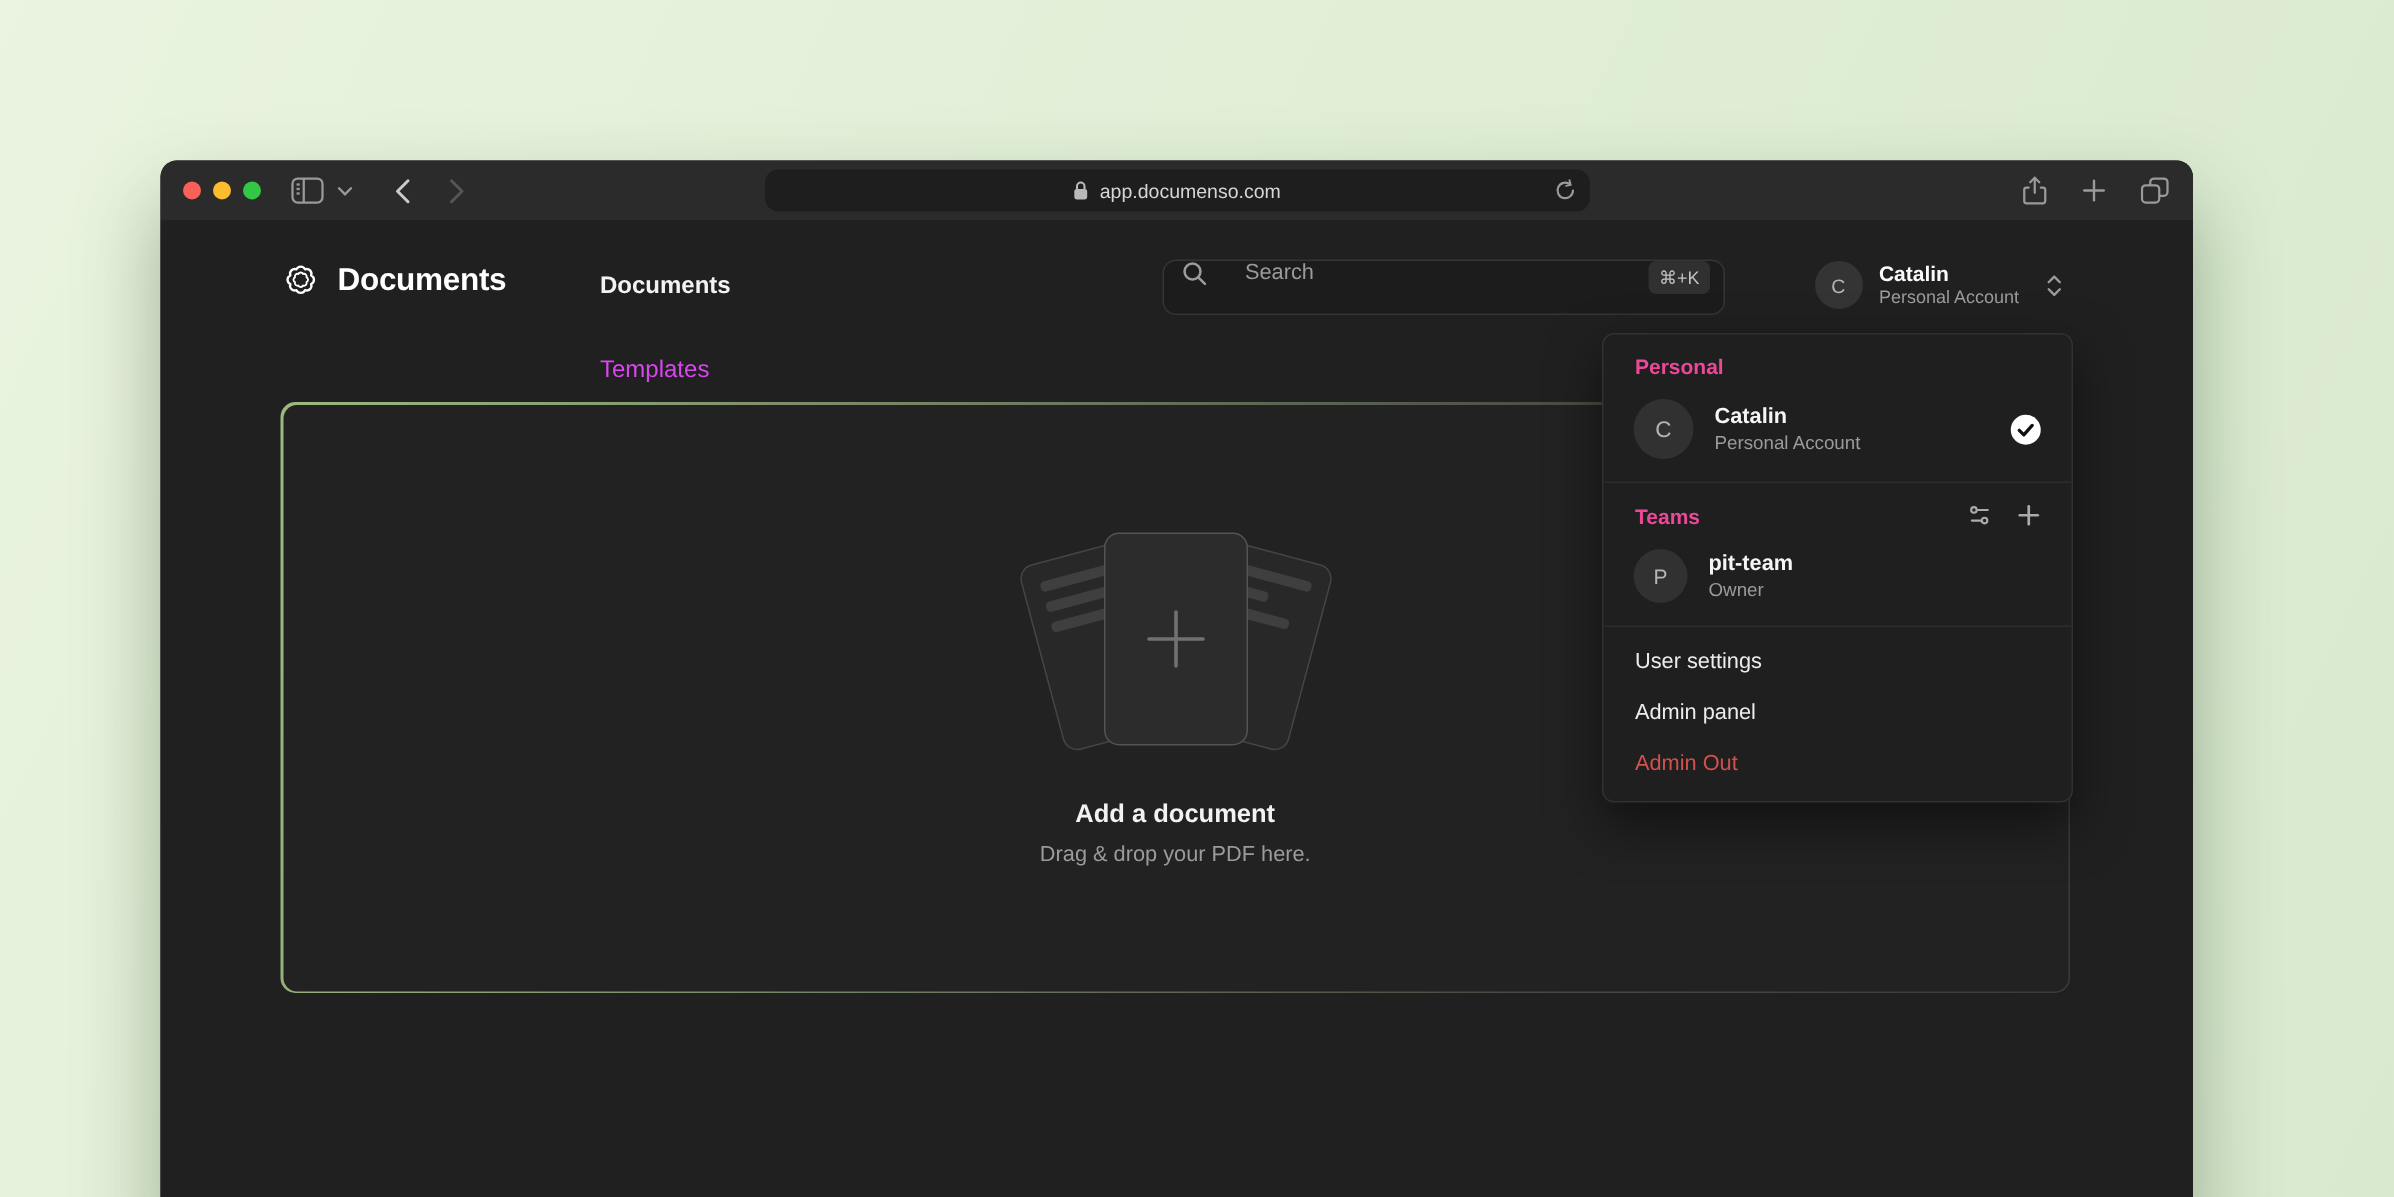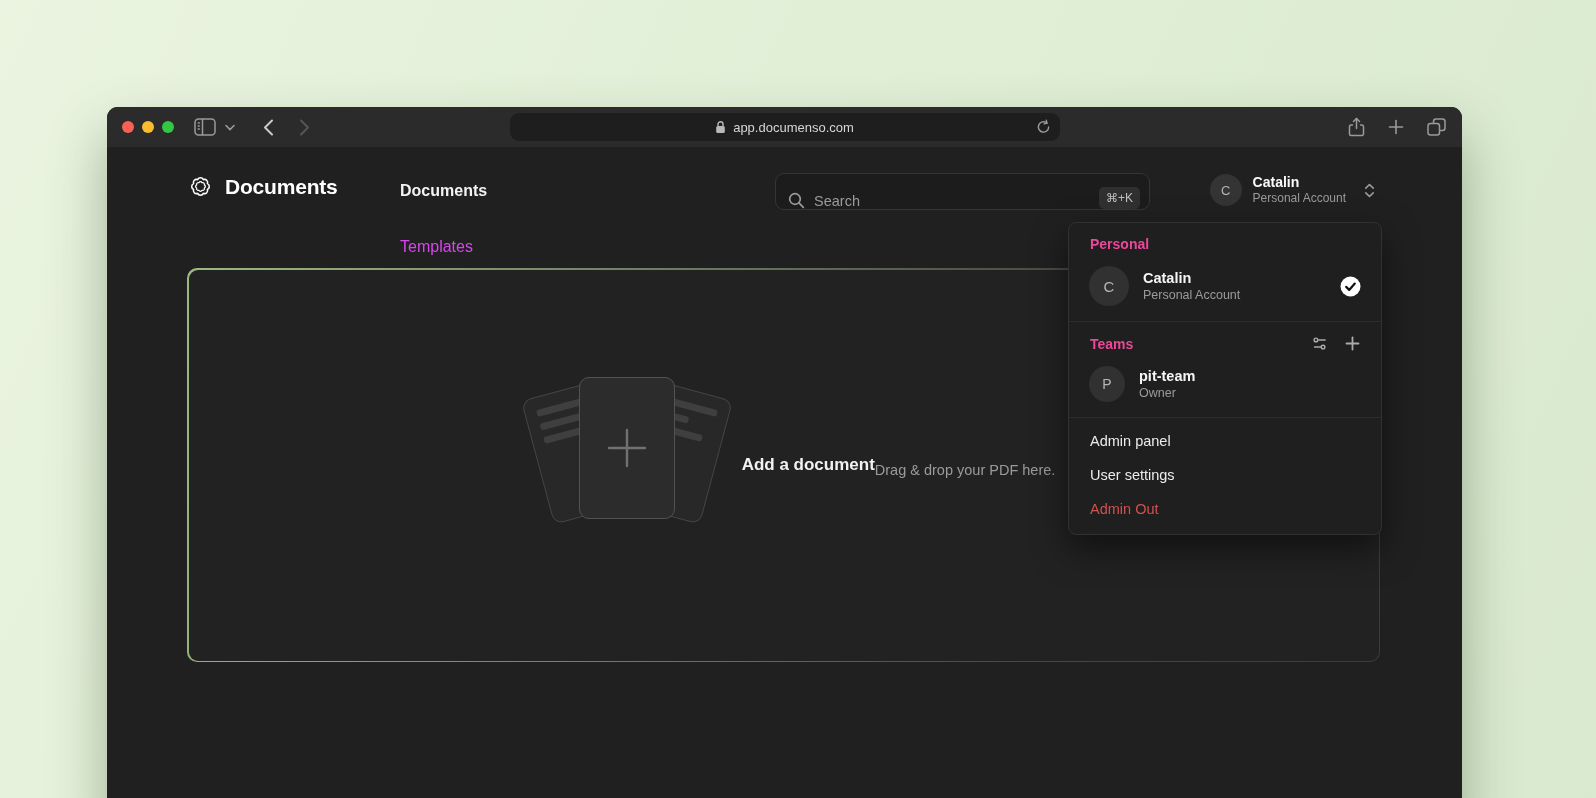--- a/index.html
+++ b/index.html
@@ -30,38 +30,38 @@
   .brand { position:absolute; left:80px; top:26px; display:flex; align-items:center; gap:11px;
     color:#fff; }
   .brand-name { font-size:21px; font-weight:700; letter-spacing:-.2px; }
 
   .nav { position:absolute; left:293px; top:35px; display:flex; gap:38px; font-size:16px;flex-direction:column; }
   .nav-active { color:#f3f3f3; font-weight:600; cursor:pointer; }
   .nav-idle { color:#d946ef; font-weight:400; cursor:pointer; }
 
   .search { position:absolute; left:668px; top:26px; width:375px; height:37px;
     background:#1b1c1b; border:1px solid #343534; border-radius:9px;
-    display:flex; align-items:flex-end; padding:0 9px 0 12px; gap:9px; }
+    display:flex; align-items:flex-start; padding:0 9px 0 12px; gap:25px; }
   .search input { flex:1; background:transparent; border:0; outline:0; color:#e2e2e2; font-size:14.5px;
     font-family:"Liberation Sans","DejaVu Sans",sans-serif; }
   .search input::placeholder { color:#9b9b9b; }
   .kbd { background:#2f302f; color:#c2c2c2; font-size:12px; border-radius:5px; padding:4px 7px; }
 
   .account { position:absolute; right:86px; top:27px; display:flex; align-items:center; gap:11px; cursor:pointer; }
   .avatar { border-radius:50%; background:#333433; color:#b5b5b5; display:flex; align-items:center;
     justify-content:center; }
   .av32 { width:32px; height:32px; font-size:13px; }
   .acc-name { color:#fafafa; font-size:14px; font-weight:700; line-height:17px; }
   .acc-sub { color:#9b9b9b; font-size:12px; line-height:15px; }
 
   
   .dropzone { position:absolute; left:80px; top:121px; width:1193px; height:394px; border-radius:10px;
     padding:1.5px; background:linear-gradient(100deg,#9cba80 0%,#6d7a60 40%,#474b43 70%,#3a3b3a 100%); }
   .dz-inner { width:100%; height:100%; border-radius:9px; background:#212221;
-    display:flex; align-items:center; justify-content:center; }
+    display:flex; flex-direction:column; align-items:center; justify-content:center; }
   .cards { position:relative; width:230px; height:150px; margin-bottom:30px; }
   .card { position:absolute; border-radius:10px; background:#272827; border:1px solid #444544; }
   .card-side { width:90px; height:128px; top:12px; padding-top:12px; }
   .card-left  { left:24px;  transform:rotate(-15deg); }
   .card-right { right:24px; transform:rotate(15deg); }
   .bar { height:7px; border-radius:3px; background:#3e3f3e; margin:0 11px 7px; }
   .card-mid { width:96px; height:142px; left:50%; margin-left:-48px; top:2px; z-index:2;
     background:#2b2c2b; border-color:#525352; display:flex; align-items:center; justify-content:center; }
   .dz-title { color:#f2f2f2; font-size:17px; font-weight:700; }
   .dz-sub { color:#9b9b9b; font-size:14.5px; margin-top:9px; }
@@ -278,20 +278,20 @@
           <span>
             <div class="dd-name">pit-team</div>
             <div class="dd-sub">Owner</div>
           </span>
         </div>
       </div>
 
       <div class="dd-sep"></div>
 
       <div class="dd-items">
+        <div class="dd-item">User settings</div>
         <div class="dd-item">Admin panel</div>
-        <div class="dd-item">User settings</div>
         <div class="dd-item dd-danger">Admin Out</div>
       </div>
     </div>
 
   </div>
 </div>
 
 </body></html>

